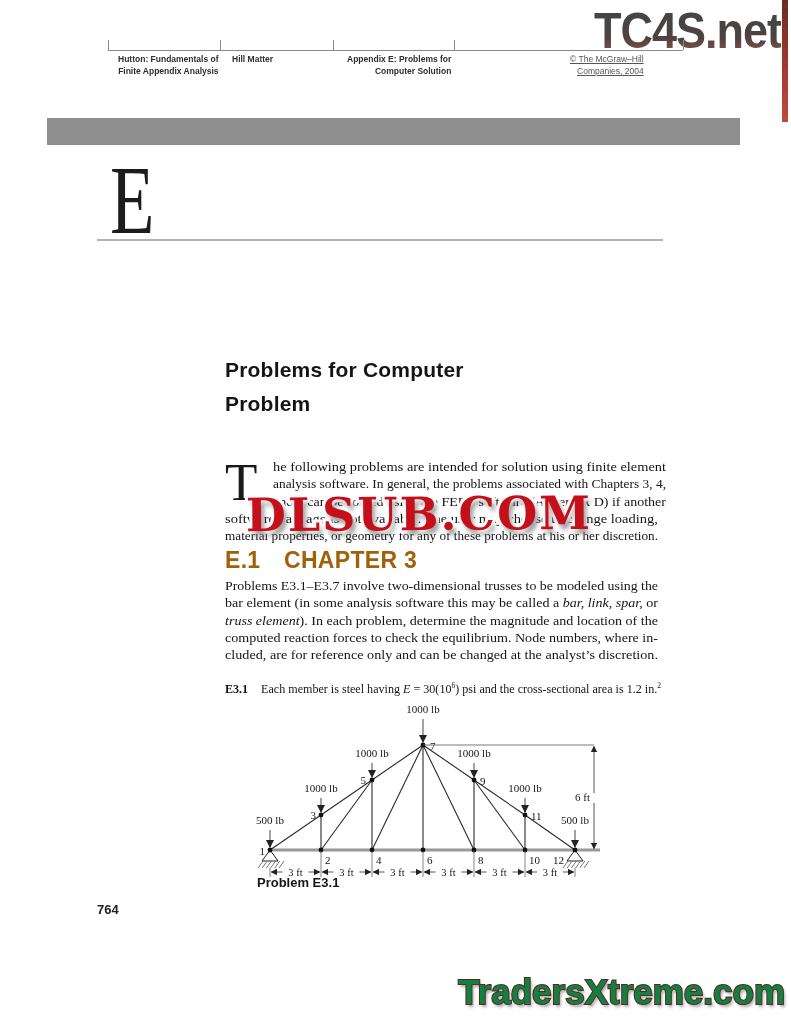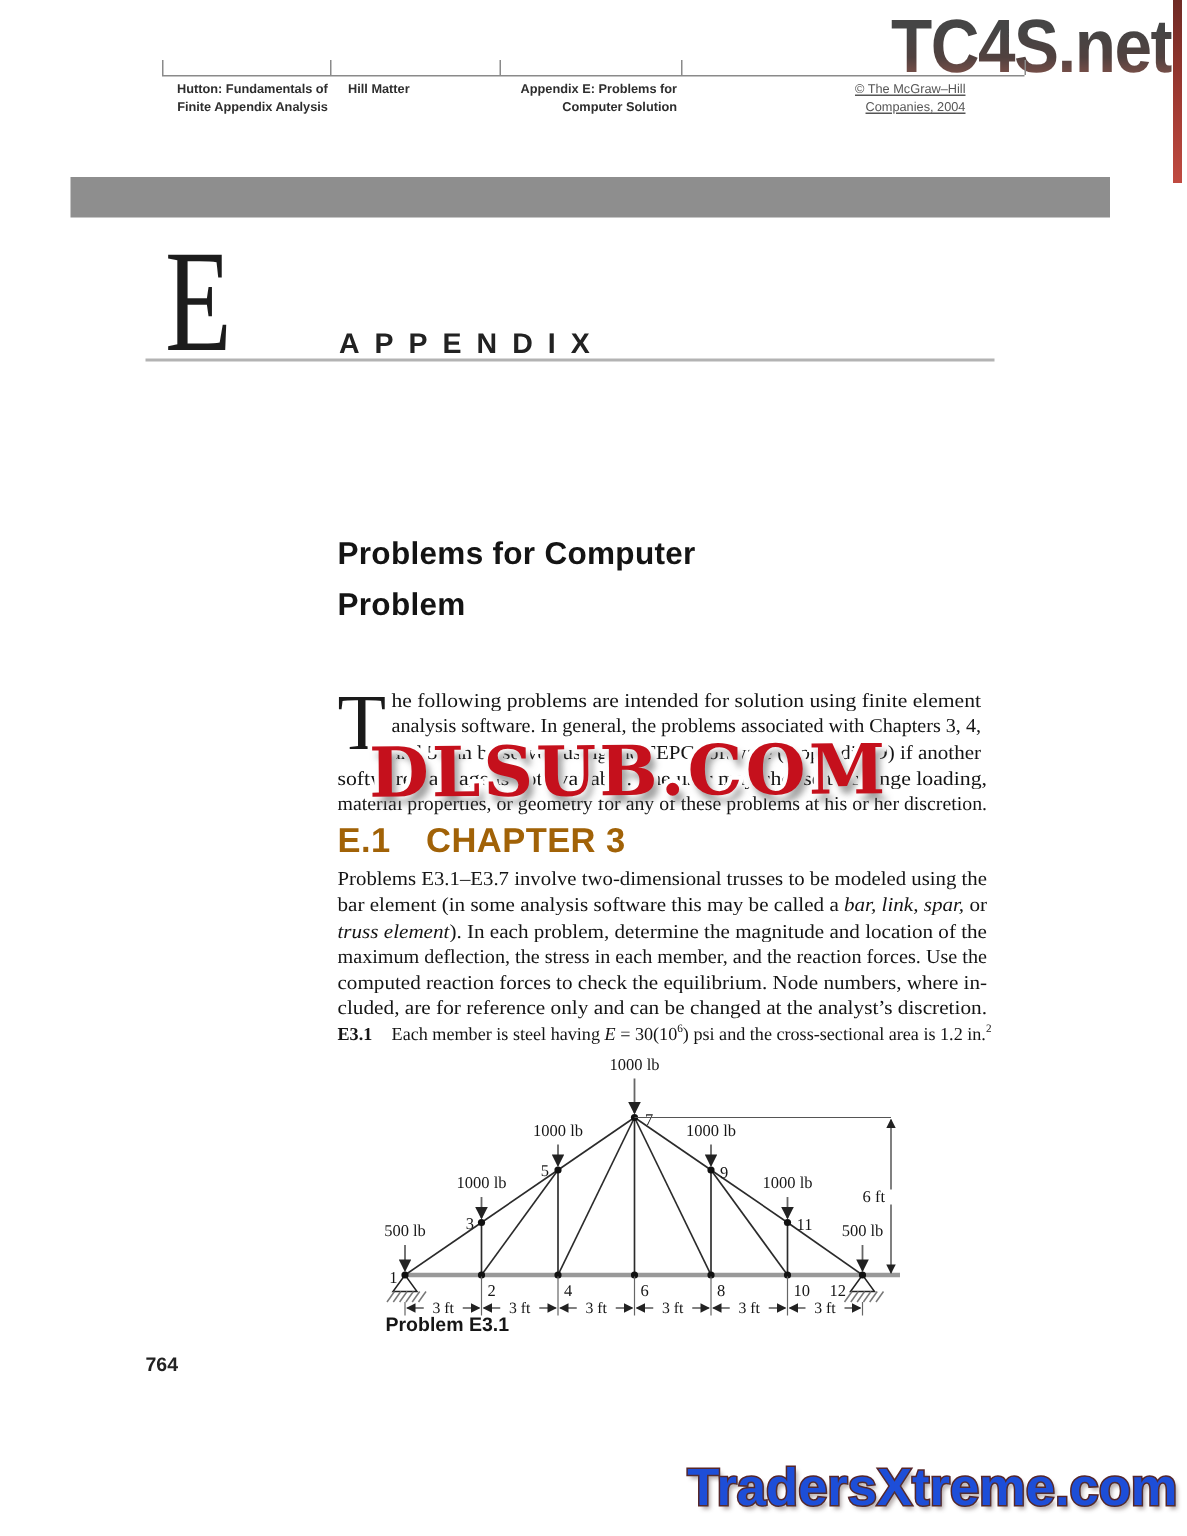--- a/index.html
+++ b/index.html
@@ -21,41 +21,41 @@
     background:linear-gradient(180deg,#454545 30%,#50413f 62%,#8a554d 90%,#9b5e54 100%);
     -webkit-background-clip:text;background-clip:text;color:transparent;
     transform:scaleY(1.12);transform-origin:top right;white-space:nowrap;}
   #red-edge{top:0;right:3px;width:6px;height:122px;
     background:linear-gradient(180deg,#6e2a24 0%,#a03a32 55%,#c04a40 100%);}
   #wm-dlsub{left:246px;top:487px;font-size:46px;font-weight:bold;letter-spacing:2px;
     font-family:"DejaVu Serif",serif;color:#c5101c;white-space:nowrap;
     -webkit-text-stroke:6px #fff;paint-order:stroke fill;
     text-shadow:3px 5px 4px rgba(90,90,90,.55);transform:rotate(-.4deg);}
   #wm-traders{right:6px;top:972px;font-size:35px;font-weight:bold;
-    font-family:"Liberation Sans",sans-serif;color:#1d4ed8;white-space:nowrap;
+    font-family:"Liberation Sans",sans-serif;color:#15803d;white-space:nowrap;
     -webkit-text-stroke:2px #57272a;paint-order:stroke fill;
     text-shadow:2px 3px 3px rgba(80,60,60,.45);}
 
   
   #gray-bar{left:47px;top:118px;width:693px;height:27px;background:#8e8e8e;}
   #appx-letter{left:110px;top:152px;font-size:97px;line-height:1;color:#1c1c1c;
     transform:scaleX(.75);transform-origin:left top;}
   #appx-underline{left:97px;top:239px;width:566px;height:2px;background:#b3b3b3;}
   #appx-word{left:226px;top:219px;font-size:19px;font-weight:bold;letter-spacing:10px;color:#222;}
 
   #title{left:225px;top:353px;font-size:21px;font-weight:bold;line-height:34px;
     letter-spacing:.2px;color:#141414;}
 
   
   .para{font-size:13.2px;line-height:17.3px;color:#141414;}
   #intro{left:225px;top:458px;width:433px;}
   #dropcap{left:0;top:3px;font-size:53px;line-height:.8;color:#1a1a1a;position:absolute;}
   .fitline{height:17.3px;overflow:visible;}
   .fitline .inner{display:inline-block;white-space:nowrap;transform-origin:0 60%;}
-  .indent{margin-left:36px;}
+  .indent{margin-left:48px;}
   #sec-heading{left:225px;top:547px;font-size:23px;font-weight:bold;color:#a16207;
     letter-spacing:.3px;white-space:pre;}
   #para2{left:225px;top:577px;width:433px;}
   #problem-line{left:225px;top:681px;width:436px;font-size:12.2px;}
   #problem-line .plabel{font-weight:bold;margin-right:13px;}
 
   #fig{left:240px;top:693px;width:420px;height:205px;}
   #page-number{left:97px;top:902px;font-size:13px;font-weight:bold;color:#222;}
 </style>
 </head>
@@ -84,21 +84,20 @@
       <div>Computer Solution</div>
   </div>
   <div class="abs hdr-col sans light" style="left:570px">
     <div>© The McGraw–Hill</div>
       <div>Companies, 2004</div>
   </div>
 
   <div id="gray-bar" class="abs"></div>
   <div id="appx-letter" class="abs">E</div>
   <div id="appx-underline" class="abs"></div>
-  <div id="appx-word" class="abs sans">APPENDIX</div>
 
   <div id="title" class="abs sans">
     <div>Problems for Computer</div>
     <div>Problem</div>
   </div>
 
   <div id="intro" class="abs para">
     <div id="dropcap">T</div>
     <div class="fitline indent"><span class="inner" style="transform: scaleX(1.09162);">he following problems are intended for solution using finite element</span></div>
     <div class="fitline indent"><span class="inner" style="transform: scaleX(1.0162);">analysis software. In general, the problems associated with Chapters 3, 4,</span></div>
@@ -108,21 +107,20 @@
   </div>
 
   <div id="wm-dlsub" class="abs">DLSUB.COM</div>
 
   <div id="sec-heading" class="abs sans"><span>E.1</span><span>  </span><span>CHAPTER 3</span></div>
 
   <div id="para2" class="abs para">
     <div class="fitline"><span class="inner" style="transform: scaleX(1.05081);"><span>Problems E3.1–E3.7 involve two-dimensional trusses to be modeled using the</span></span></div>
     <div class="fitline"><span class="inner" style="transform: scaleX(1.06605);"><span>bar element (in some analysis software this may be called a </span><span class="it">bar, link, spar,</span><span> or</span></span></div>
     <div class="fitline"><span class="inner" style="transform: scaleX(1.06613);"><span class="it">truss element</span><span>). In each problem, determine the magnitude and location of the</span></span></div>
-    <div class="fitline"><span class="inner" style="transform: scaleX(1.01972);"><span>maximum deflection, the stress in each member, and the reaction forces. Use the</span></span></div>
     <div class="fitline"><span class="inner" style="transform: scaleX(1.06716);"><span>computed reaction forces to check the equilibrium. Node numbers, where in-</span></span></div>
     <div class="fitline"><span class="inner" style="transform: scaleX(1.07507);"><span>cluded, are for reference only and can be changed at the analyst’s discretion.</span></span></div>
   </div>
 
   <div id="problem-line" class="abs para fitline">
     <span class="inner" style="transform: scaleX(0.991578);"><span class="plabel">E3.1</span><span><span>Each member is steel having </span><span class="it">E</span><span> = 30(10</span><sup>6</sup><span>) psi and the cross-sectional area is 1.2 in.</span><sup>2</sup></span></span>
   </div>
 
   <div id="fig" class="abs">
     <svg id="truss-svg" width="420" height="205" viewBox="0 0 420 205">

